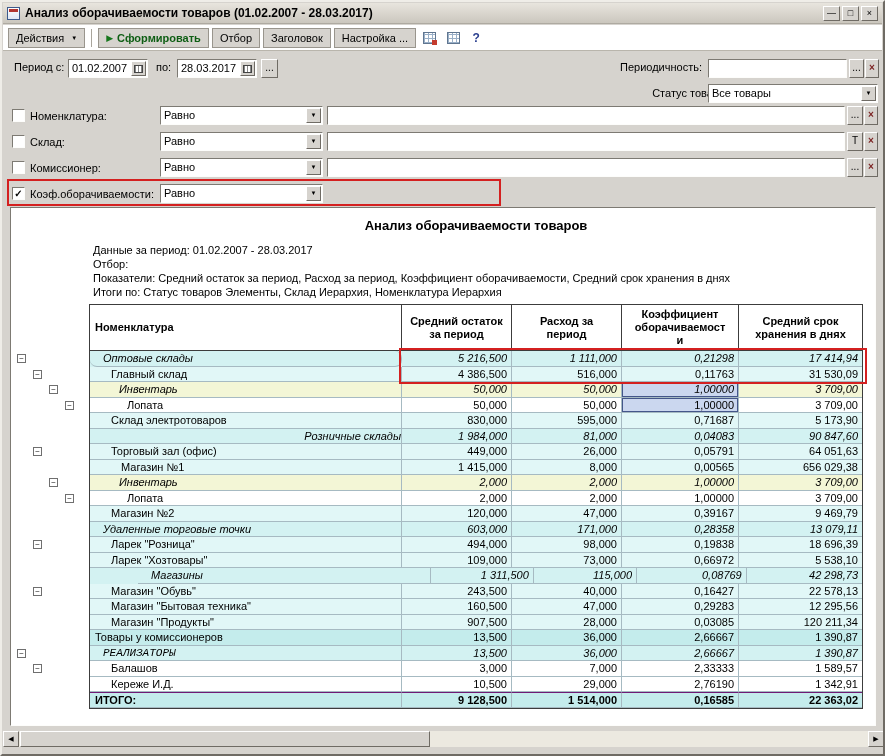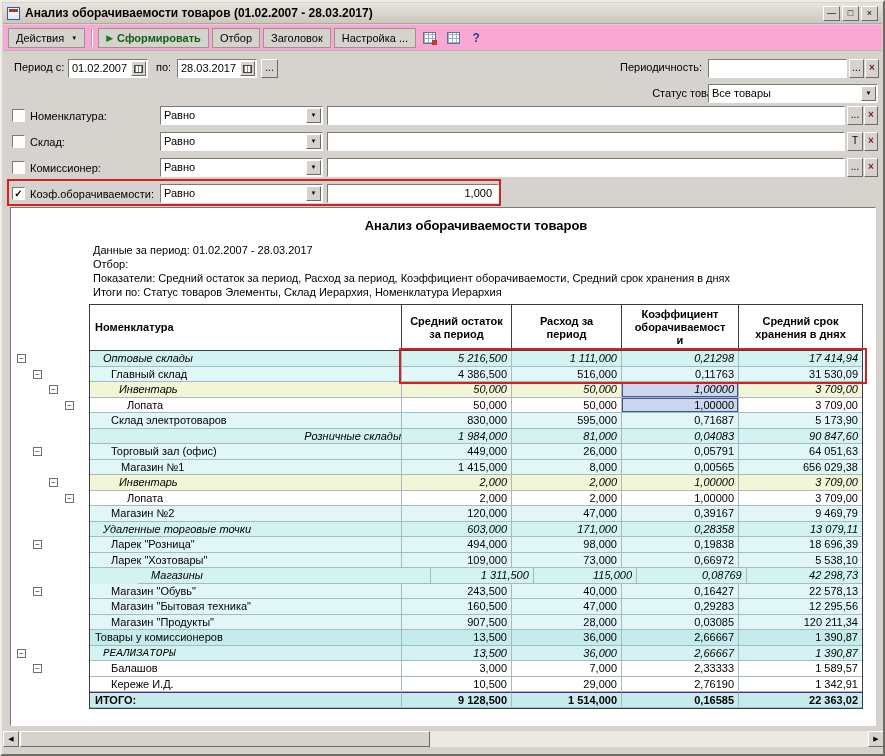--- a/index.html
+++ b/index.html
@@ -6,21 +6,21 @@
   body{font-family:"Liberation Sans",sans-serif;background:#b8b5ae}
   .window{position:relative;width:885px;height:756px;background:#d6d3ce;border:2px solid;border-color:#efede8 #6f6b64 #6f6b64 #efede8;outline:1px solid #55524c;overflow:hidden;font-size:11px;color:#000}
   
   .titlebar{position:absolute;left:1px;top:1px;right:1px;height:21px;background:linear-gradient(#e8e5de,#cbc7be);display:flex;align-items:center;padding:0 4px;border-bottom:1px solid #aeaaa1}
   .app-icon{width:13px;height:13px;border:1px solid #3c5a8c;background:linear-gradient(#ffffff,#dfe7f5);position:relative;margin-right:5px;flex:none}
   .app-icon-red{position:absolute;left:1px;top:1px;right:1px;height:3px;background:#b23530}
   .title{font-weight:bold;font-size:12px;flex:1;white-space:nowrap;overflow:hidden}
   .winbtns{display:flex;gap:2px}
   .winbtn{width:17px;height:15px;background:#d6d3ce;border:1px solid;border-color:#fff #6f6b64 #6f6b64 #fff;font-size:9px;line-height:13px;text-align:center}
   
-  .toolbar{position:absolute;left:1px;top:23px;right:1px;height:26px;display:flex;align-items:center;gap:3px;padding:0 5px;border-bottom:1px solid #b9b5ac;background:#f9a8d4}
+  .toolbar{position:absolute;left:1px;top:23px;right:1px;height:26px;display:flex;align-items:center;gap:3px;padding:0 5px;border-bottom:1px solid #b9b5ac;background:#ffffff}
   .tbtn{height:20px;display:inline-flex;align-items:center;gap:4px;padding:0 7px;background:#d6d3ce;border:1px solid #99958d;white-space:nowrap}
   .tsep{width:1px;height:18px;background:#a9a59c;box-shadow:1px 0 0 #fff;margin:0 3px}
   .dd-small{font-size:6px;margin-left:3px}
   .gen-icon{color:#15761c;font-size:9px}
   .gen-label{color:#0e5e14;font-weight:bold}
   .tico{width:21px;height:20px;display:inline-flex;align-items:center;justify-content:center;position:relative;border:1px solid transparent}
   .grid-ico{width:13px;height:12px;border:1px solid #607690;background:repeating-linear-gradient(0deg,#9ab0c8 0 1px,transparent 1px 4px),repeating-linear-gradient(90deg,#9ab0c8 0 1px,transparent 1px 4px),#fff}
   .red-mark{position:absolute;right:2px;bottom:2px;width:5px;height:5px;background:#c43b2e}
   .thelp{width:18px;height:18px;color:#2a3f8f;font-weight:bold;font-size:12px;display:inline-flex;align-items:center;justify-content:center}
   
@@ -170,21 +170,20 @@
     <span class="fbtn xbtn" style="left:862px;top:107px;width:14px">×</span>
 
     <span class="checkbox" style="left:10px;top:136px"><span>✓</span></span>
     <span class="flabel" style="left:28px;top:137px">Коэф.оборачиваемости:</span>
     <span class="finput" style="left:158px;top:133px;width:163px;padding-right:17px">
       <span>Равно</span>
       <span class="ddbtn">
           <span class="dd7">▼</span>
         </span>
     </span>
-    <span class="finput num-right" style="left:325px;top:133px;width:172px">1,000</span>
 
     <div class="redbox" style="left:5px;top:128px;width:494px;height:27px"></div>
   </div>
 
   <div class="report">
     <div class="rtitle">Анализ оборачиваемости товаров</div>
     <div class="rmeta" style="top:36px">Данные за период: 01.02.2007 - 28.03.2017</div>
     <div class="rmeta" style="top:50px">Отбор:</div>
     <div class="rmeta" style="top:64px">Показатели: Средний остаток за период, Расход за период, Коэффициент оборачиваемости, Средний срок хранения в днях</div>
     <div class="rmeta" style="top:78px">Итоги по: Статус товаров Элементы, Склад Иерархия, Номенклатура Иерархия</div>
@@ -211,21 +210,21 @@
         <div class="hcell w1">Расход за
 период</div>
         <div class="hcell w2">Коэффициент
 оборачиваемост
 и</div>
         <div class="hcell w3">Средний срок
 хранения в днях</div>
       </div>
       <div id="grid-rows">
           <div class="trow s1 it">
-            <div class="cell namec" style="padding-left: 13px;">Оптовые склады</div>
+            <div class="cell namec" style="padding-left: 13px; border-radius: 7px;">Оптовые склады</div>
             <div class="cell numc w0">5 216,500</div>
             <div class="cell numc w1">1 111,000</div>
             <div class="cell numc w2">0,21298</div>
             <div class="cell numc w3">17 414,94</div>
           </div>
           <div class="trow s2">
             <div class="cell namec" style="padding-left: 21px;">Главный склад</div>
             <div class="cell numc w0">4 386,500</div>
             <div class="cell numc w1">516,000</div>
             <div class="cell numc w2">0,11763</div>

